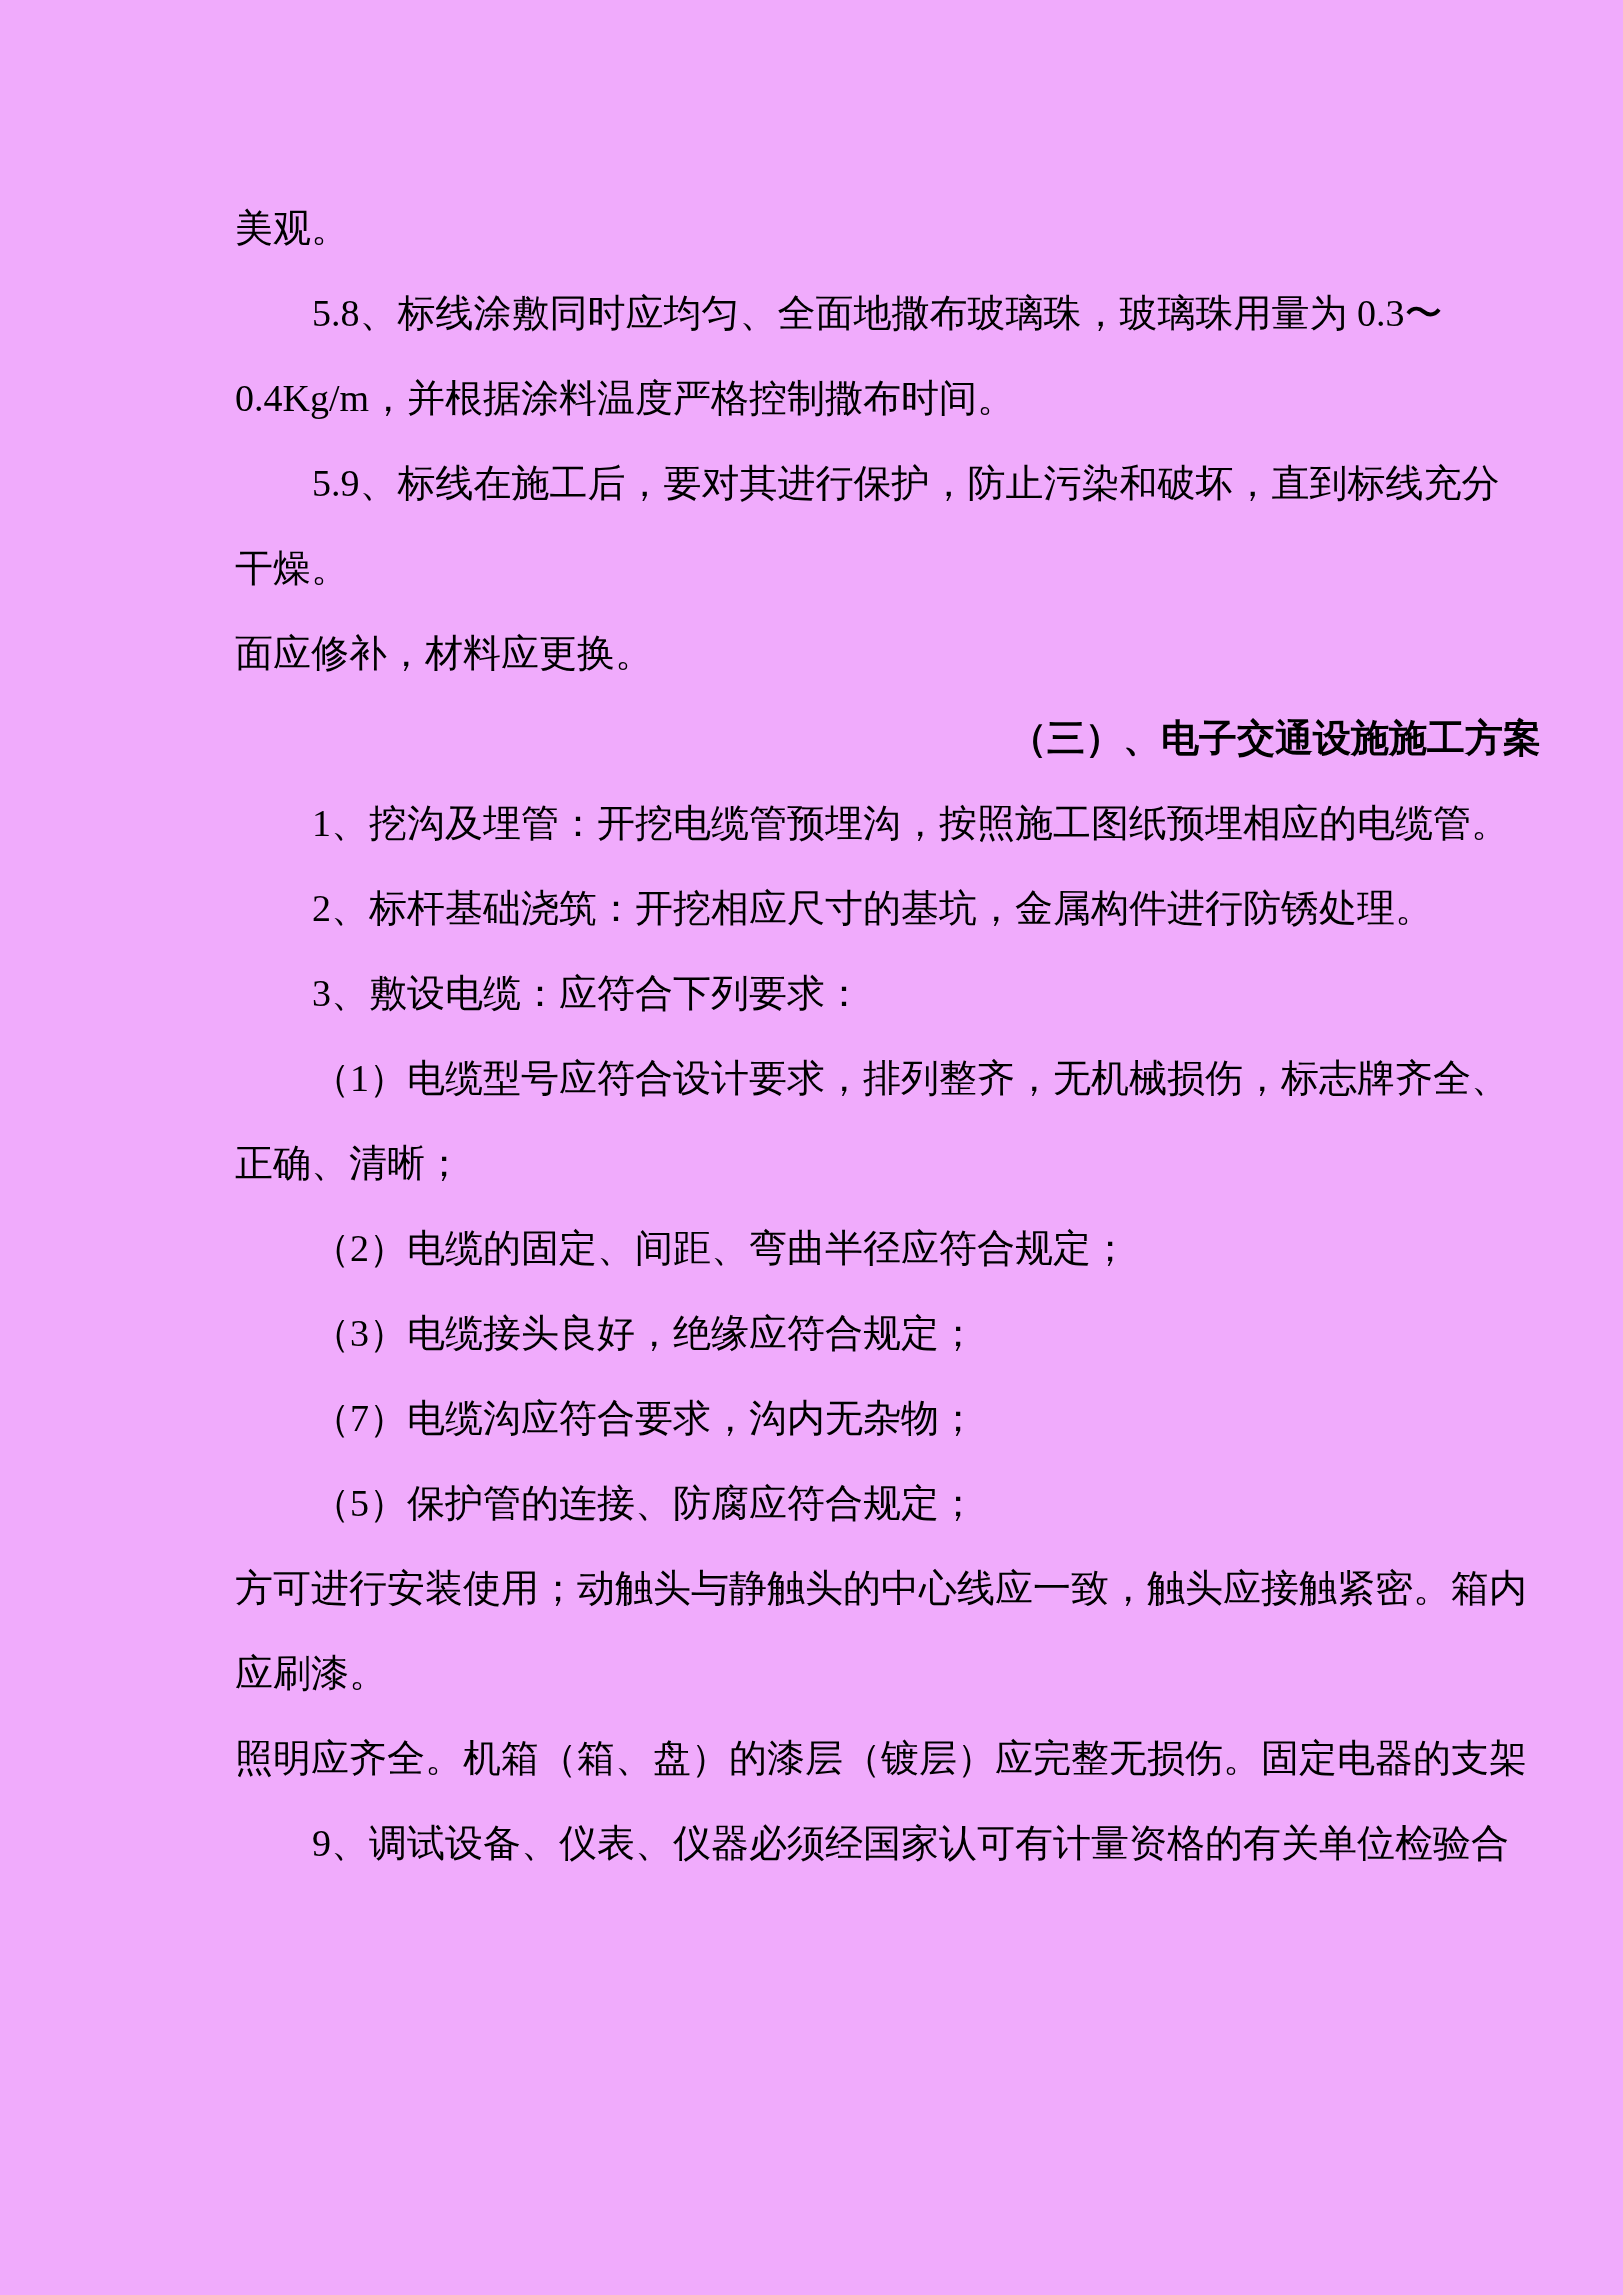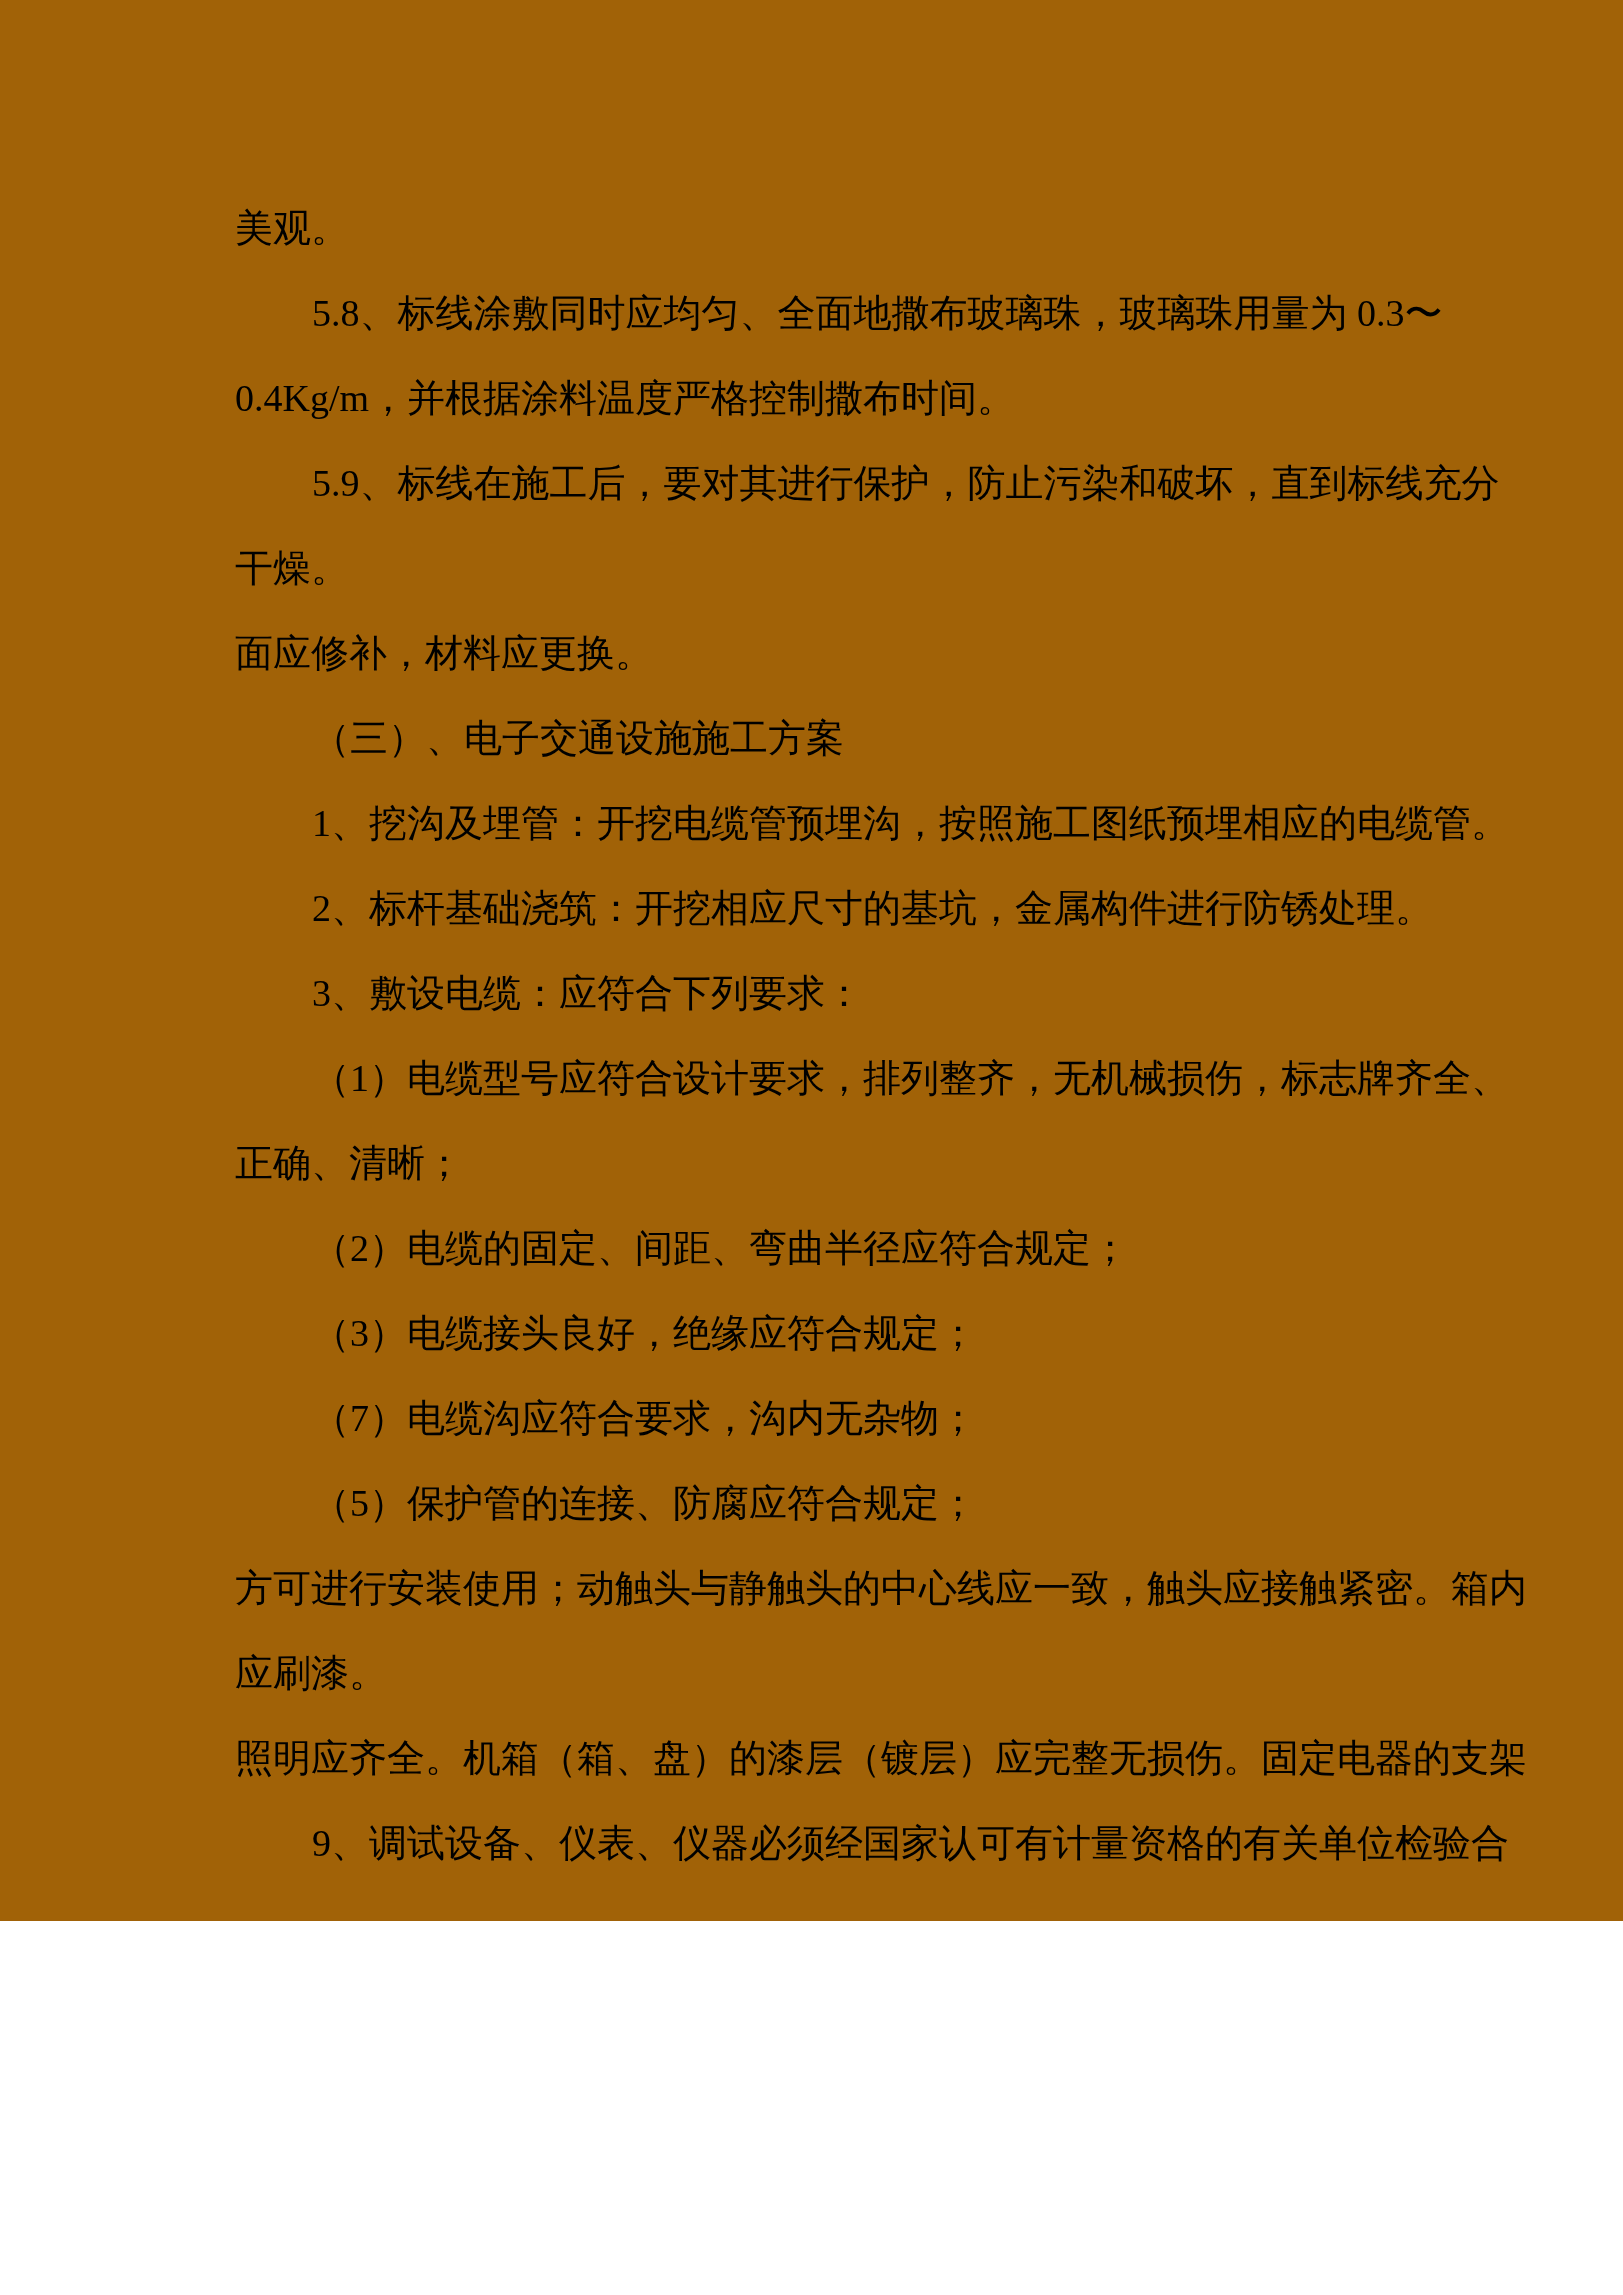--- a/index.html
+++ b/index.html
@@ -9,39 +9,40 @@
   }
   body {
     width: 1623px;
     height: 2295px;
     overflow: hidden;
     font-family: "Liberation Serif", "DejaVu Serif", serif;
   }
   .page {
     position: relative;
     width: 1623px;
-    height: 1921px;
-    background: #a16207;
+    height: 2295px;
+    background: #f0abfc;
     box-sizing: border-box;
     padding: 186px 82px 0 235px;
     color: #000000;
   }
   .line {
     font-size: 38px;
     line-height: 85px;
     height: 85px;
     white-space: nowrap;
     color: #000000;
     font-weight: normal;
   }
   .line.indent {
     padding-left: 77px;
   }
   .line.bold {
-    font-weight: normal;
+    font-weight: bold;
+    text-align: right;
   }
 </style>
 </head>
 <body>
 
 <div class="page">
   <div class="line">美观。</div>
   <div class="line indent">5.8、标线涂敷同时应均匀、全面地撒布玻璃珠，玻璃珠用量为 0.3〜</div>
   <div class="line">0.4Kg/m，并根据涂料温度严格控制撒布时间。</div>
   <div class="line indent">5.9、标线在施工后，要对其进行保护，防止污染和破坏，直到标线充分</div>

